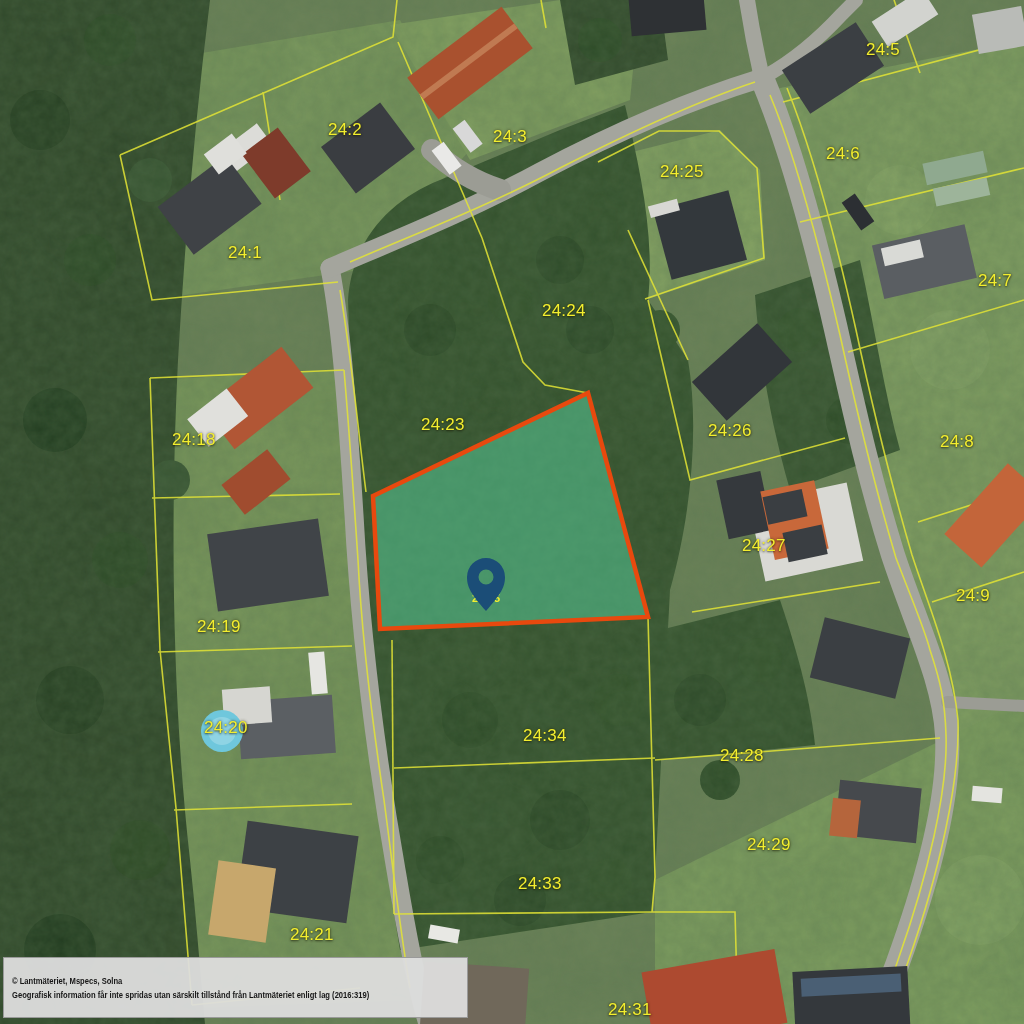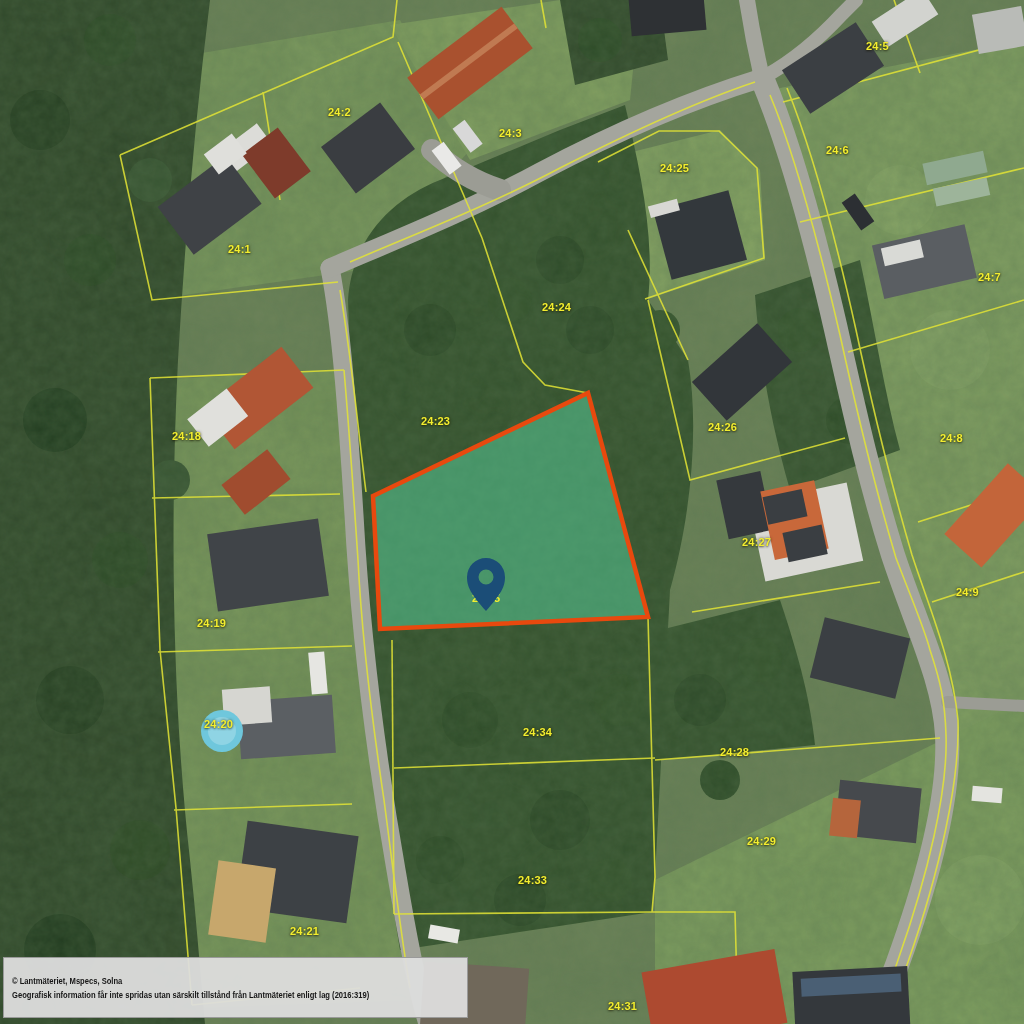--- a/index.html
+++ b/index.html
@@ -10,21 +10,21 @@
   .map-viewport svg{position:absolute;left:0;top:0;}
   .overlay-box{
     position:absolute;background:rgba(221,221,221,.95);border:1px solid #9a9a9a;
     color:#161616;font-weight:bold;z-index:30;
   }
   .overlay-box .cond{transform:scaleX(.8);transform-origin:left top;white-space:nowrap;}
   .disclaimer-box{left:3px;top:3px;padding:4px 8px;font-size:10.5px;line-height:1.45;}
   .attribution-box{left:3px;bottom:6px;padding:16px 8px;font-size:9.5px;line-height:1.4;}
   .labels-layer{position:absolute;left:0;top:0;width:100%;height:100%;z-index:20;pointer-events:none;}
   .parcel-label{
-    position:absolute;font-size:11px;font-weight:bold;letter-spacing:.2px;
+    position:absolute;font-size:17px;font-weight:normal;letter-spacing:.2px;
     text-shadow:0 0 3px rgba(45,45,0,.85),0 1px 2px rgba(0,0,0,.45);
   }
   .svg-parcel-label{font-family:"Liberation Sans",sans-serif;font-size:11px;font-weight:bold;}
 </style>
 </head>
 <body>
 
 <div class="map-viewport">
 
 <svg width="1024" height="1024" viewBox="0 0 1024 1024">
@@ -190,22 +190,22 @@
 
   <polygon points="373,496 588,393 648,617 380,629" fill-opacity="0.55" stroke-width="4.5" stroke-linejoin="miter" fill="#55c896" stroke="#e8490e"></polygon>
 
   <text x="486" y="602" text-anchor="middle" class="svg-parcel-label" fill="#f3ee2f">24:35</text>
 
   <path d="M486,611 C471,594 467,587 467,577 a19,19 0 1 1 38,0 c0,10 -4,17 -19,34 Z M486,584.5 a7.5,7.5 0 1 1 0,-15 a7.5,7.5 0 1 1 0,15 Z" fill-rule="evenodd" fill="#1b4d77"></path>
 </svg>
 
   <div class="labels-layer">
       <div class="parcel-label" style="left: 228px; top: 243px; color: rgb(243, 238, 47);">24:1</div>
-      <div class="parcel-label" style="left: 328px; top: 106px; color: rgb(243, 238, 47); text-align: center;">24:2</div>
-      <div class="parcel-label" style="left: 493px; top: 127px; color: rgb(243, 238, 47); margin-left: 6px;">24:3</div>
+      <div class="parcel-label" style="left: 328px; top: 120px; color: rgb(243, 238, 47); text-align: center;">24:2</div>
+      <div class="parcel-label" style="left: 493px; top: 127px; color: rgb(243, 238, 47);">24:3</div>
       <div class="parcel-label" style="left: 866px; top: 40px; color: rgb(243, 238, 47);">24:5</div>
       <div class="parcel-label" style="left: 826px; top: 144px; color: rgb(243, 238, 47);">24:6</div>
       <div class="parcel-label" style="left: 978px; top: 271px; color: rgb(243, 238, 47);">24:7</div>
       <div class="parcel-label" style="left: 940px; top: 432px; color: rgb(243, 238, 47);">24:8</div>
       <div class="parcel-label" style="left: 956px; top: 586px; color: rgb(243, 238, 47);">24:9</div>
       <div class="parcel-label" style="left: 172px; top: 430px; color: rgb(243, 238, 47);">24:18</div>
       <div class="parcel-label" style="left: 197px; top: 617px; color: rgb(243, 238, 47);">24:19</div>
       <div class="parcel-label" style="left: 204px; top: 718px; color: rgb(243, 238, 47);">24:20</div>
       <div class="parcel-label" style="left: 290px; top: 925px; color: rgb(243, 238, 47);">24:21</div>
       <div class="parcel-label" style="left: 421px; top: 415px; color: rgb(243, 238, 47);">24:23</div>

